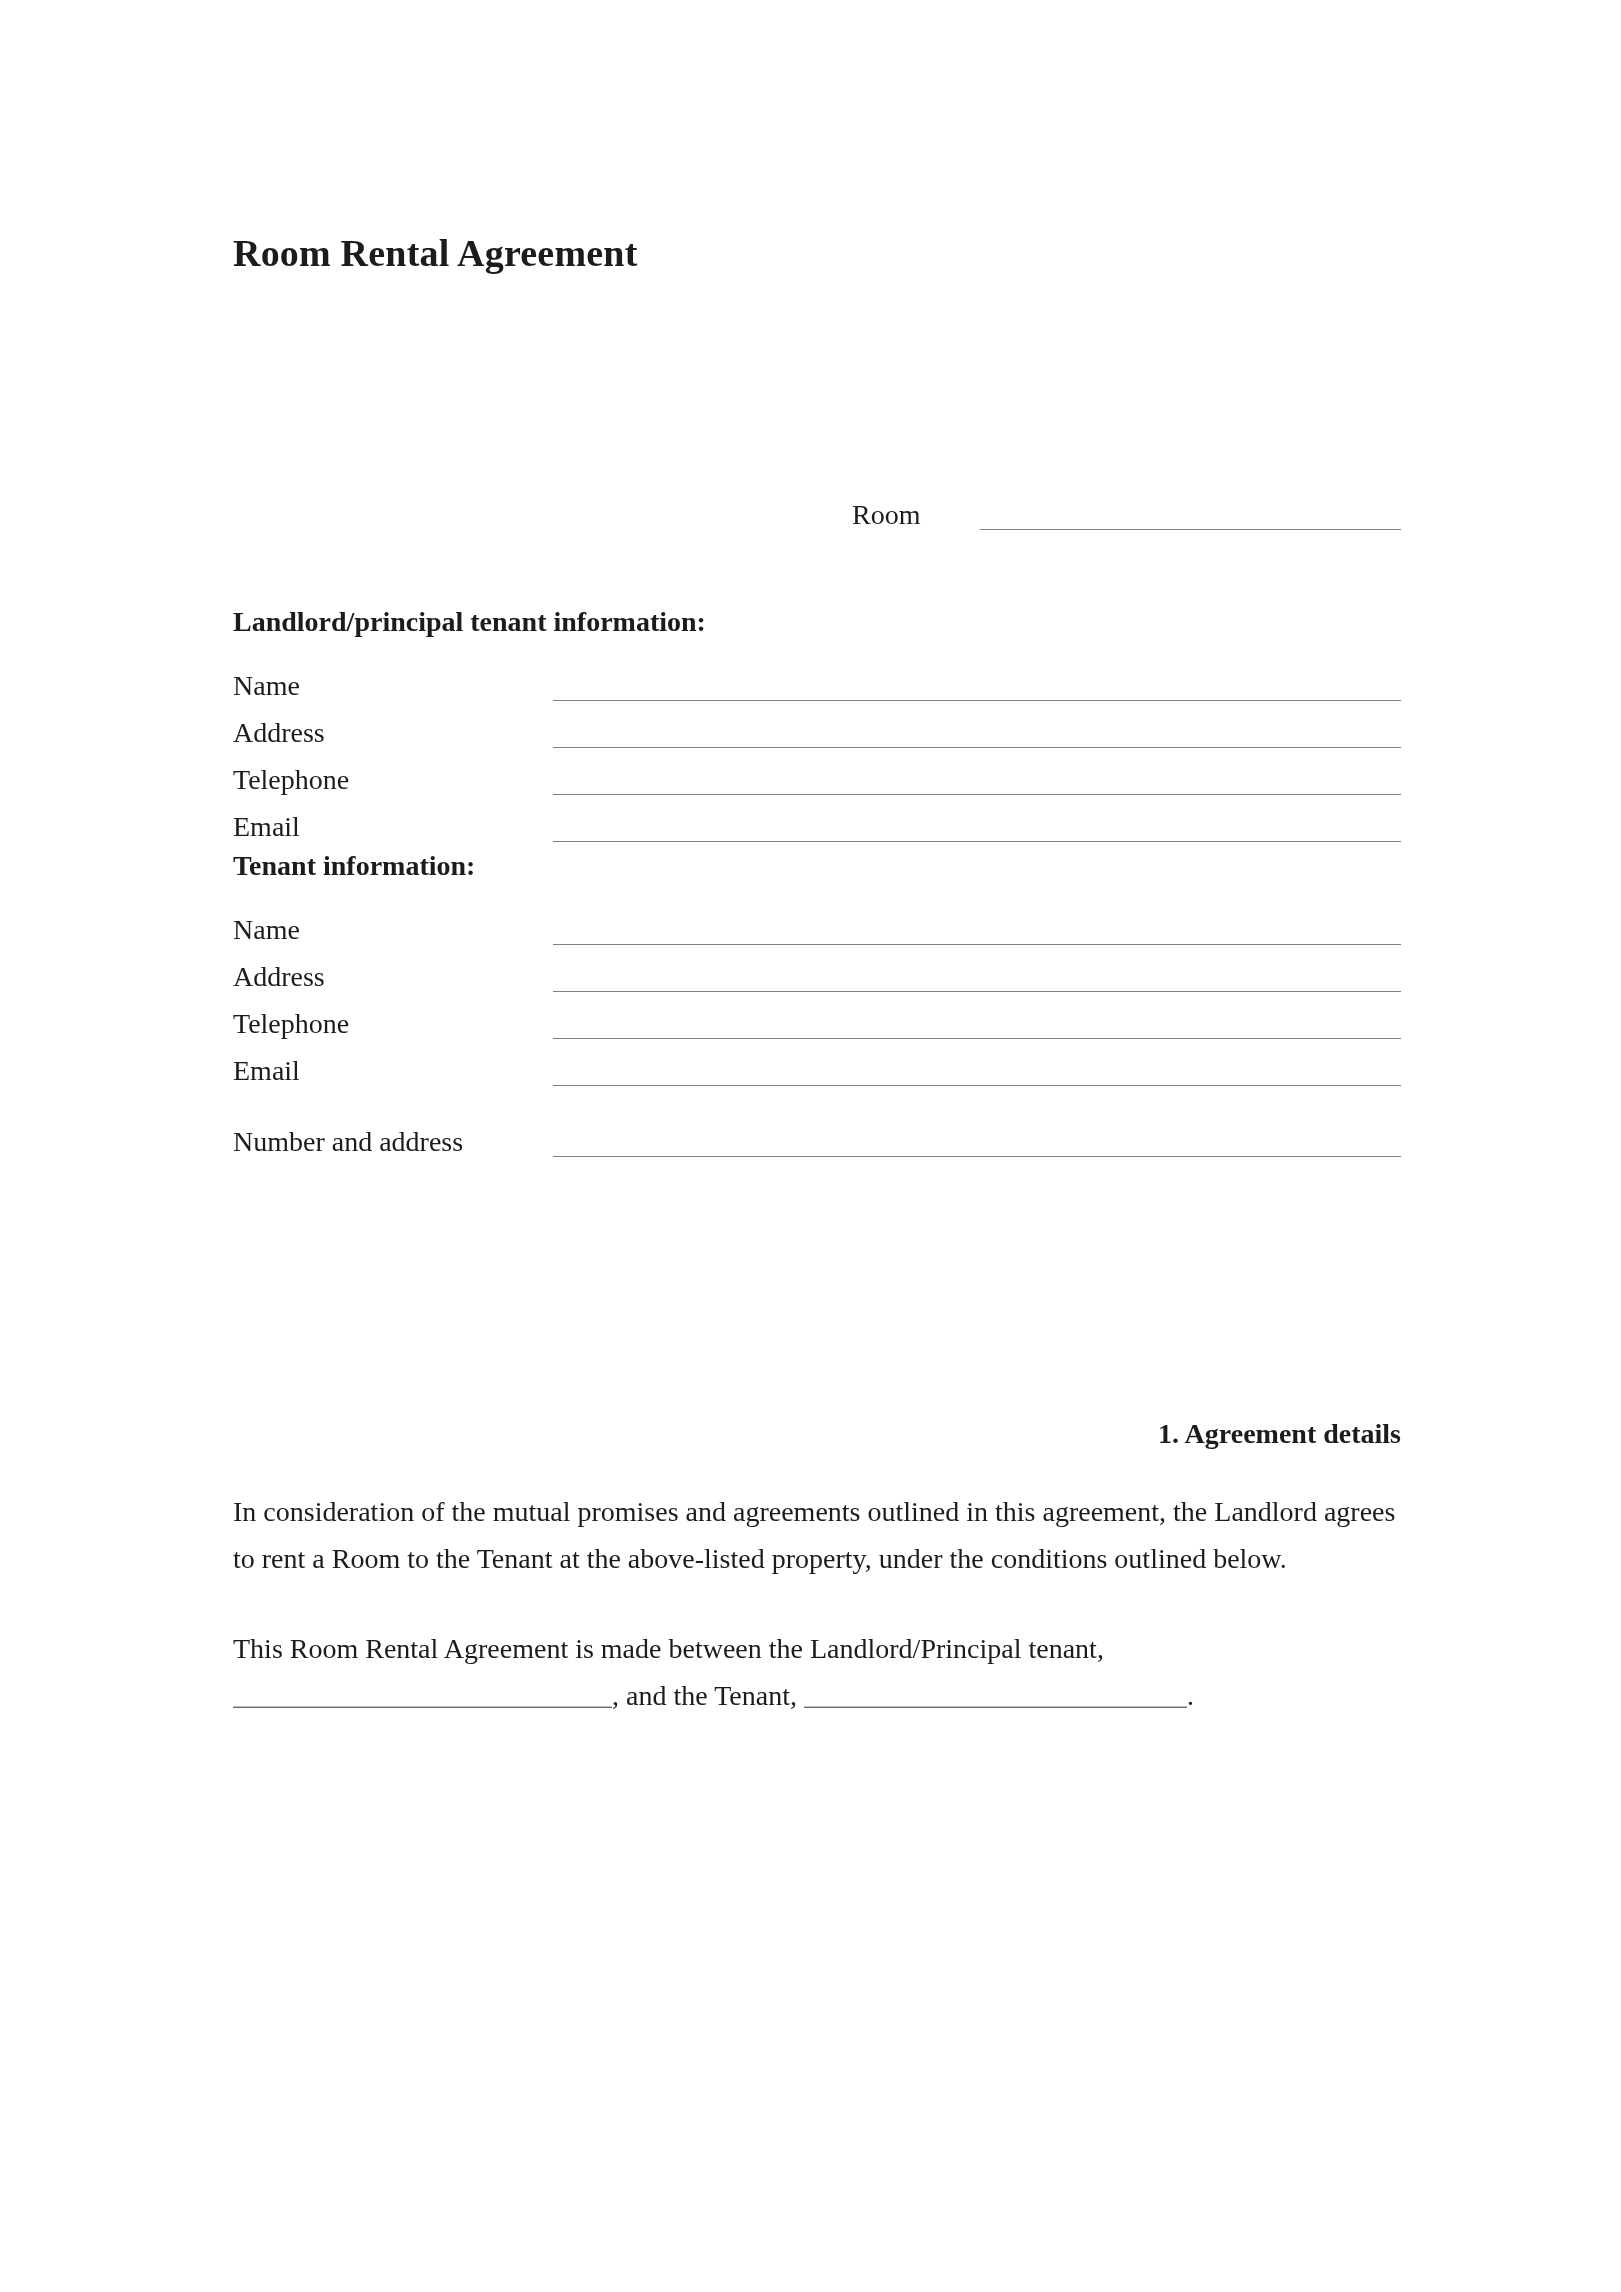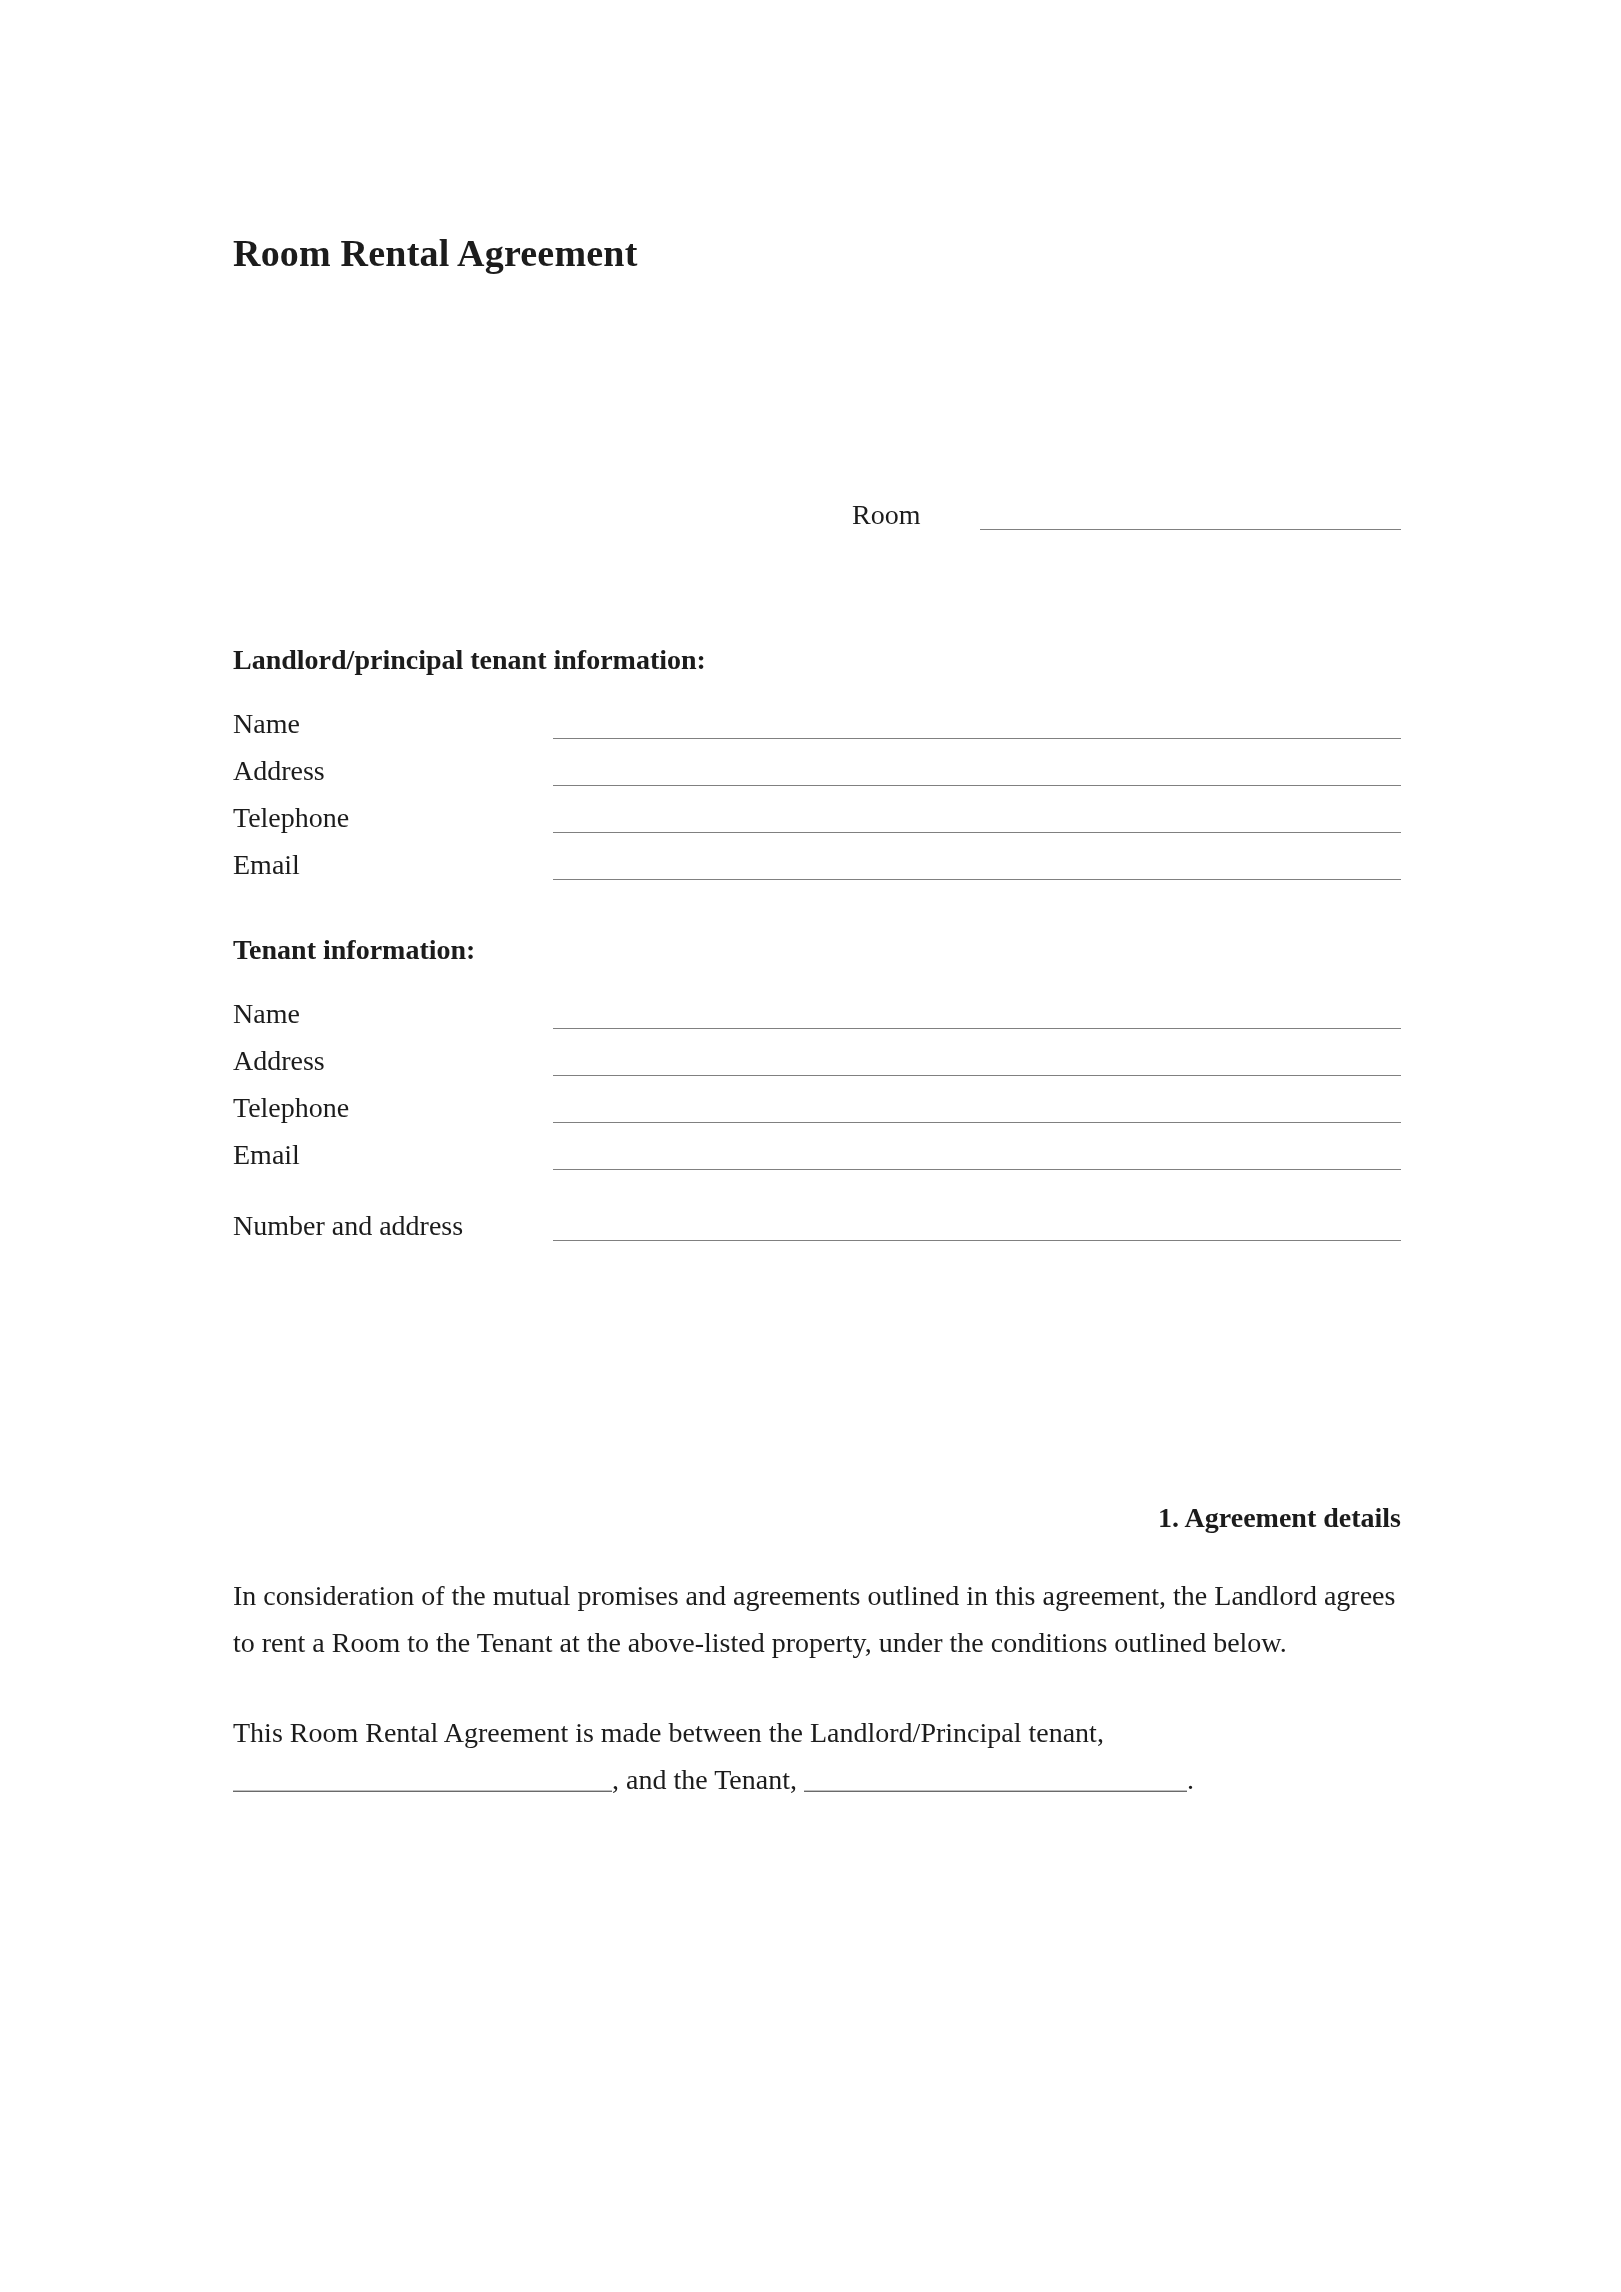--- a/index.html
+++ b/index.html
@@ -44,22 +44,22 @@
     right: 0;
     bottom: 3.6px;
     border-bottom: 0.9px solid #808080;
   }
   
   .section-heading {
     margin: 0;
     font-size: 28px;
     font-weight: bold;
   }
-  .heading-landlord { margin-top: 110px; }
-  .heading-tenant   { margin-top: 46px; }
+  .heading-landlord { margin-top: 72px; }
+  .heading-tenant   { }
   .heading-property { margin-top: 64px; }
   
   .fields { margin-top: 24px; }
   .field-row {
     position: relative;
     height: 47px;
   }
   .field-label {
     display: inline-block;
     line-height: 47px;

